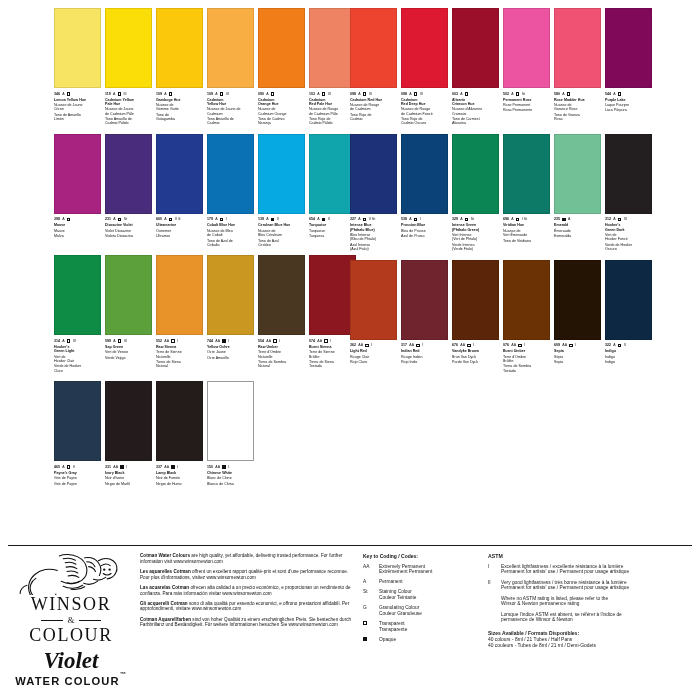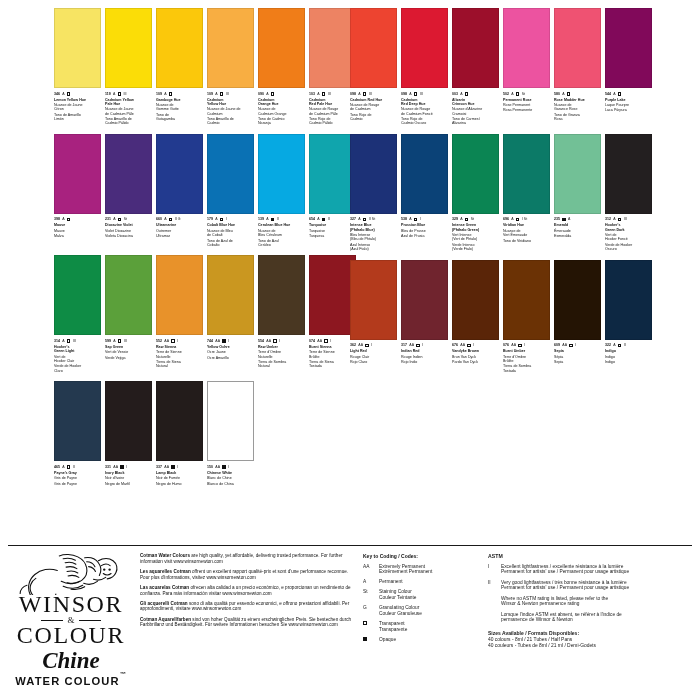--- a/index.html
+++ b/index.html
@@ -55,21 +55,21 @@
 
   .rule { position: absolute; left: 8px; top: 0; width: 684px; height: 1px; background: #1a1a1a; }
 
   .logo-box {
     position: absolute; left: 8px; top: 6px; width: 126px; height: 142px;
     display: flex; flex-direction: column; align-items: center; justify-content: flex-start;
   }
   .logo-mark { width: 118px; height: 44px; }
   .wn-name {
     font-family: "Liberation Serif", serif;
-    font-size: 24px; letter-spacing: 1.6px; line-height: 19px;
+    font-size: 18px; letter-spacing: 1.6px; line-height: 19px;
     font-weight: 400; text-align: right; color: #111;
   }
   .amp-line { display: flex; align-items: center; justify-content: center; gap: 4px; width: 100%; margin: 1px 0; }
   .amp-line .bar { height: 1px; width: 22px; background: #111; }
   .amp-line .amp { font-family: "Liberation Serif", serif; font-size: 9px; }
   .cotman {
     font-family: "Liberation Serif", serif;
     font-style: italic; font-weight: 700;
     font-size: 23px; line-height: 26px; margin-top: 3px; color: #111;
   }
@@ -765,21 +765,21 @@
           <path d="M166 58 c9 3 18 1 25 -4"></path>
         </g>
       </svg>
       <div class="wn-name">WINSOR</div>
       <div class="amp-line">
         <span class="bar"></span>
         <span class="amp">&amp;</span>
         <span class="bar"></span>
       </div>
       <div class="wn-name">COLOUR</div>
-      <div class="cotman">Chine</div>
+      <div class="cotman">Violet</div>
       <div class="wc-line">
         <span>WATER COLOUR</span><sup>™</sup>
       </div>
     </div>
 
     <div class="desc" id="desc">
         <p><b>Cotman Water Colours</b> are high quality, yet affordable, delivering trusted performance. For further information visit www.winsornewton.com</p>
         <p><b>Les aquarelles Cotman</b> offrent un excellent rapport qualité-prix et sont d'une performance reconnue. Pour plus d'informations, visitez www.winsornewton.com</p>
         <p><b>Las acuarelas Cotman</b> ofrecen alta calidad a un precio económico, e proporcionan un rendimiento de confianza. Para más información visitar www.winsornewton.com</p>
         <p><b>Gli acquerelli Cotman</b> sono di alta qualità pur essendo economici, e offrono prestazioni affidabili. Per approfondimenti, visitare www.winsornewton.com</p>

